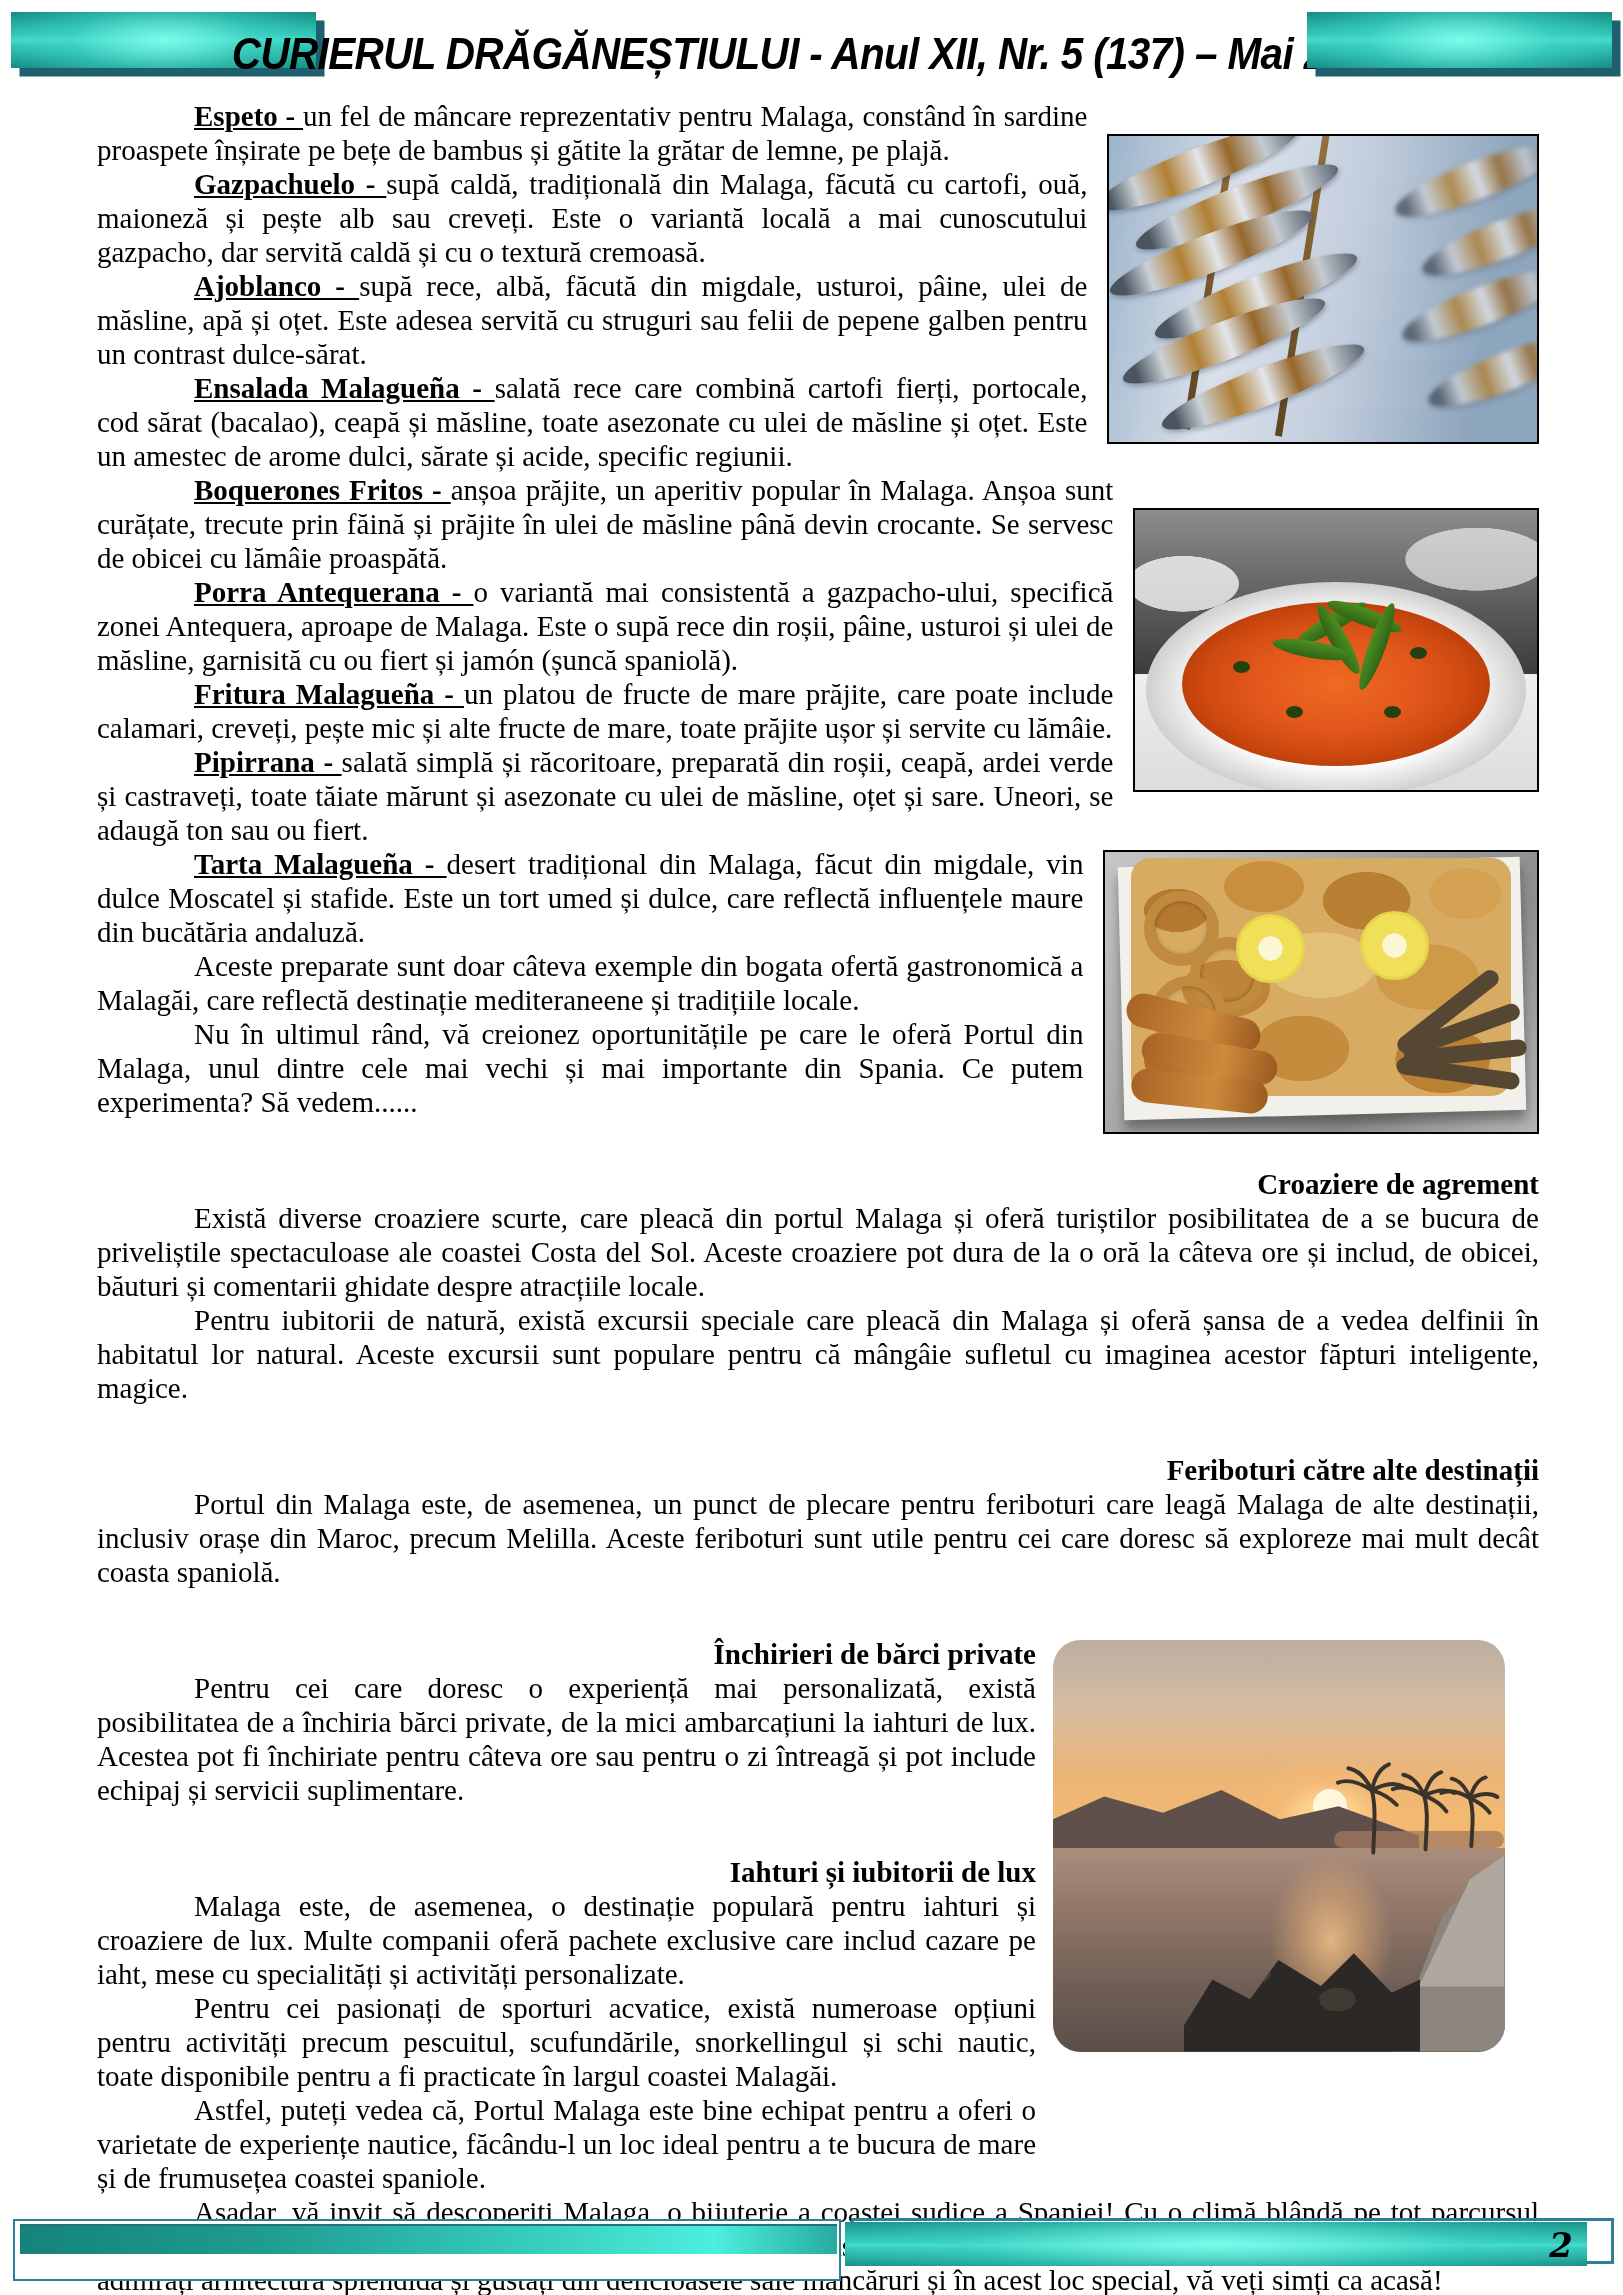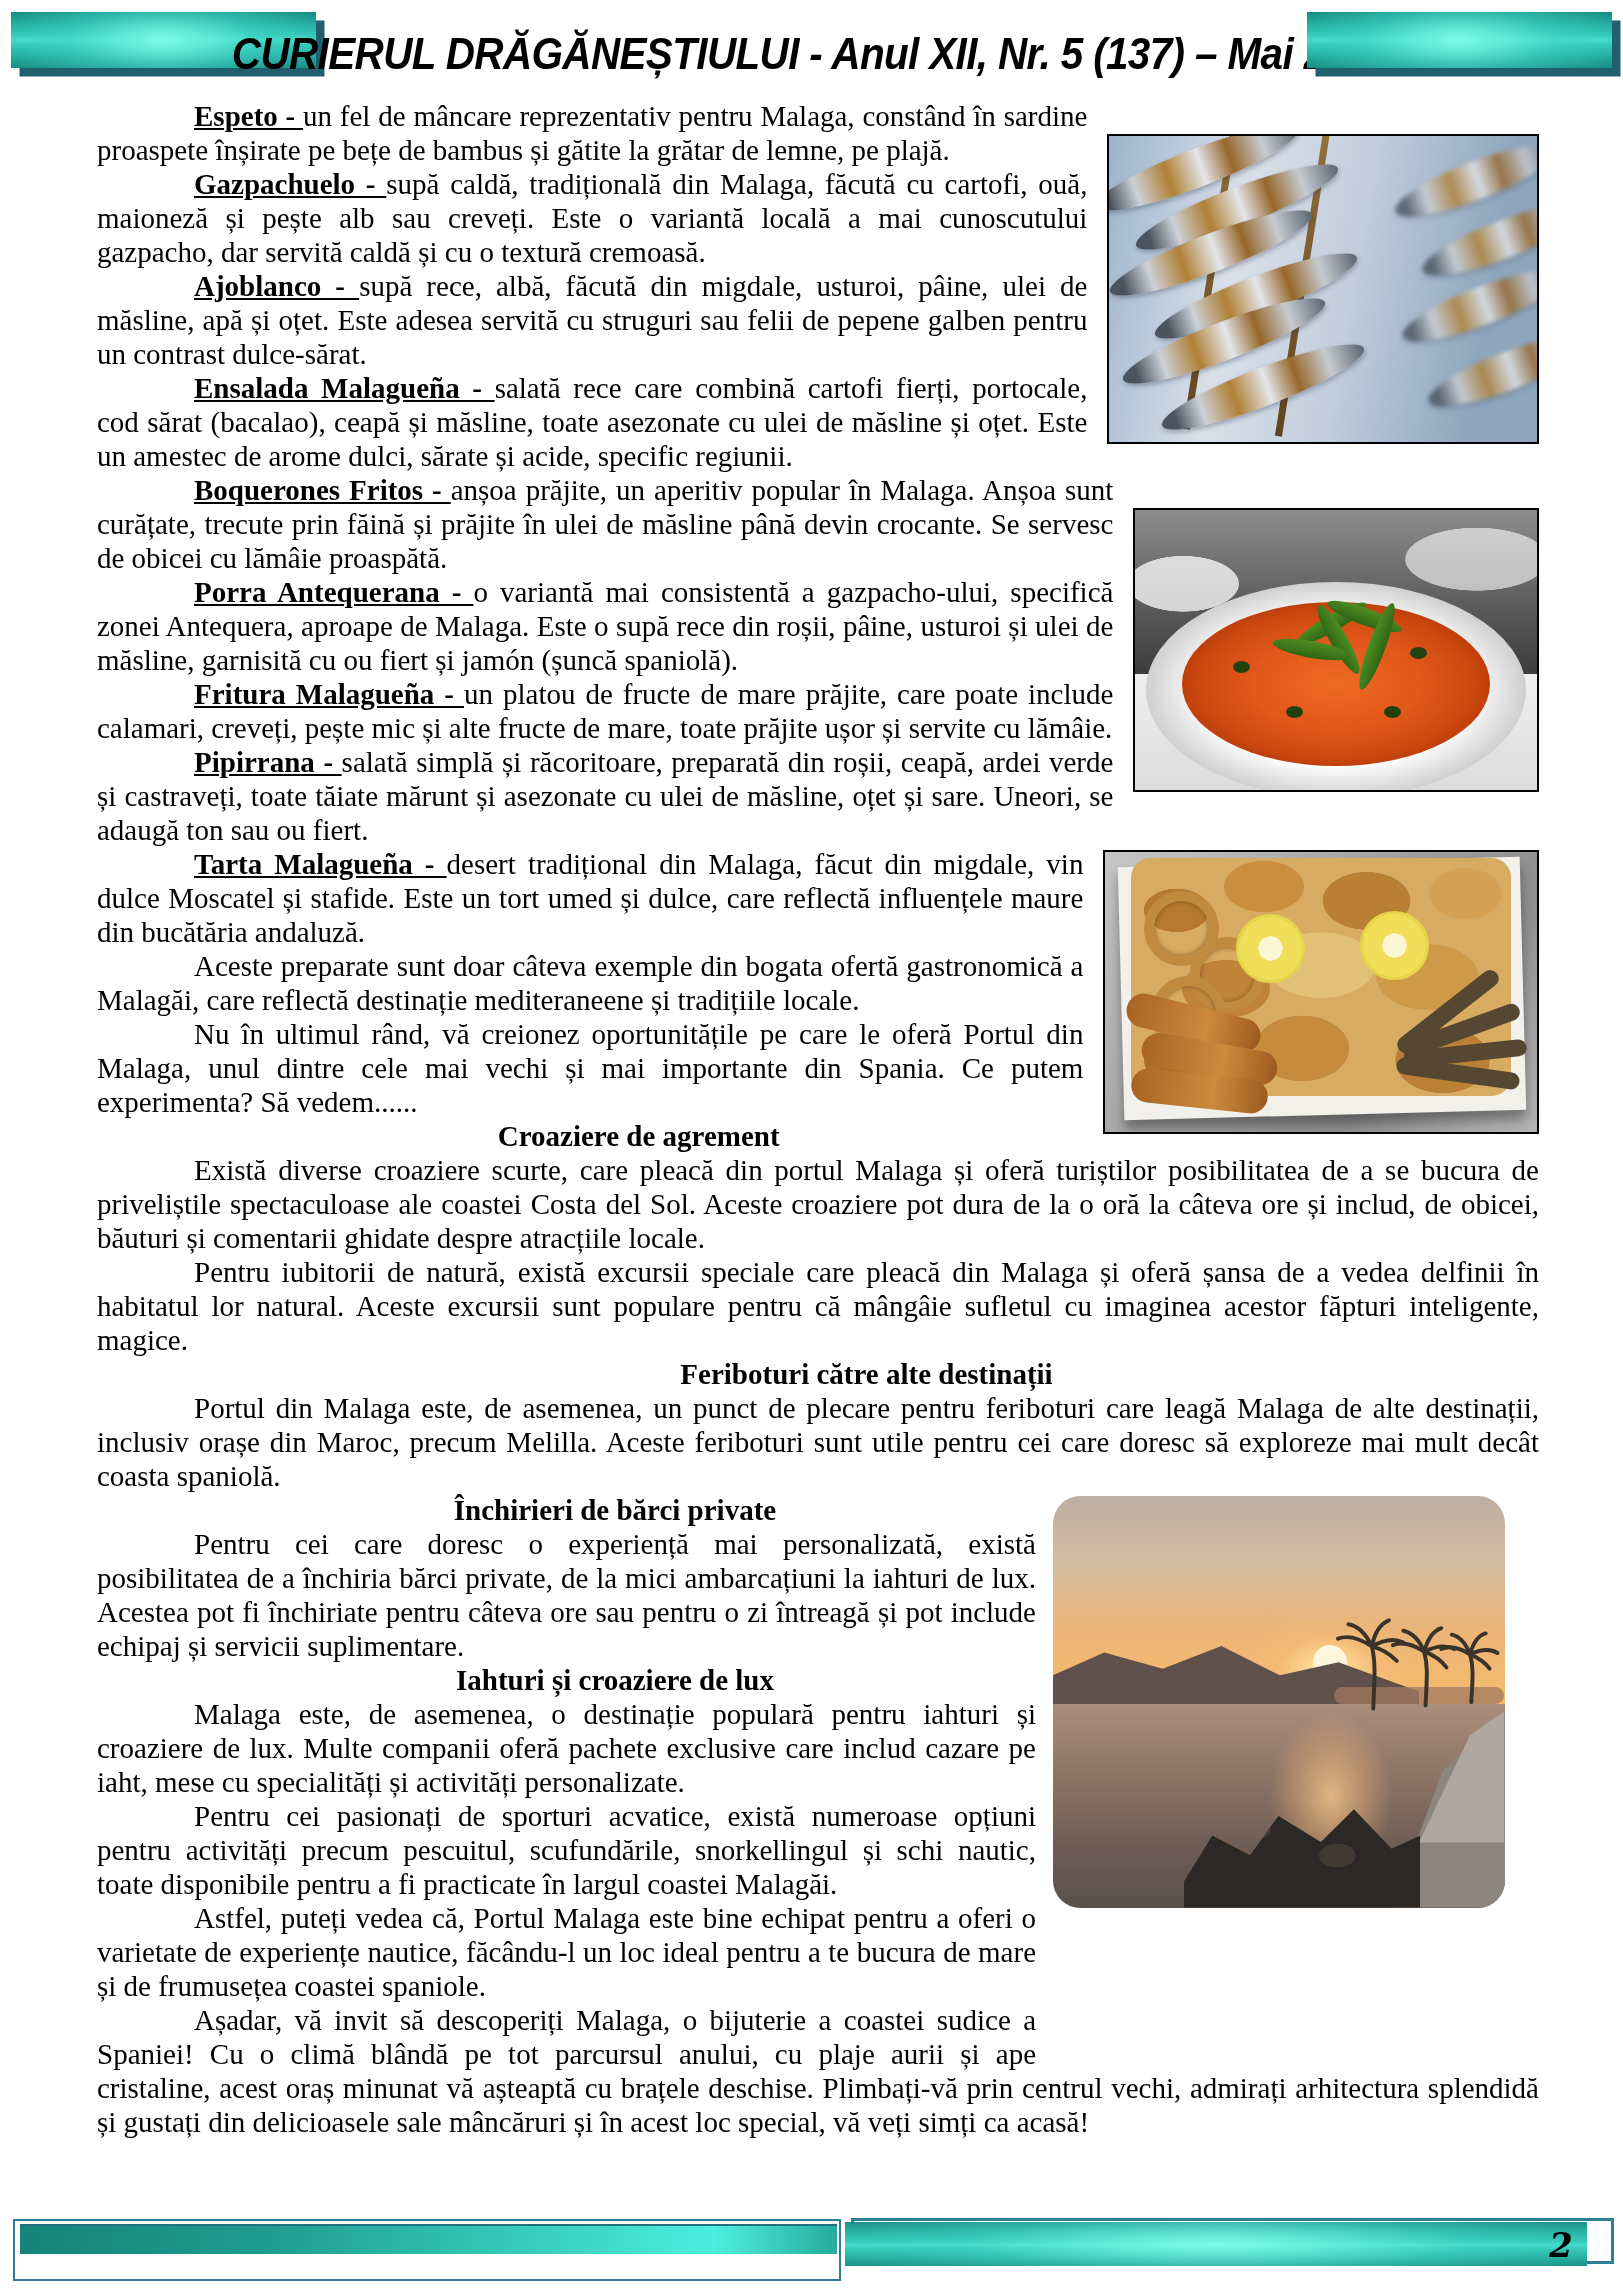--- a/index.html
+++ b/index.html
@@ -15,21 +15,21 @@
   .hdr-left{left:10.5px;}
   .hdr-right{left:1307px;}
   .hdr-title{position:absolute;top:22px;left:0;width:1623px;height:63px;line-height:63px;
     text-align:center;font-size:44px;font-weight:bold;font-style:italic;letter-spacing:-0.7px;
     transform:scaleX(.92);transform-origin:center;}
 
   
   .content{position:absolute;left:97px;top:99px;width:1442px;
     font-size:29px;line-height:34px;text-align:justify;}
   .content p,.content h3{margin:0;padding:0;text-indent:97px;font-size:29px;line-height:34px;font-family:Liberation Serif, serif;}
-  .content h3{font-weight:bold;text-align:center;}
+  .content h3{font-weight:bold;text-align:right;margin-top:48px;}
   .lead{font-weight:bold;text-decoration:underline;}
 
   
   .ph{display:block;float:right;clear:right;position:relative;overflow:hidden;}
   .ph *{position:absolute;}
   .f1{width:428px;height:306px;border:2px solid #000;margin:35px 0 0 19.6px;}
   .f2{width:402px;height:280px;border:2px solid #000;margin:35px 0 0 19.6px;}
   .f3{width:432px;height:280px;border:2px solid #000;margin:2.6px 0 0 19.6px;}
   .f4{width:452px;height:366px;border-radius:27.5px;margin:2.6px 34px 0 17px;}
   .f5{width:452px;height:412px;border-radius:27.5px;margin:2.6px 34px 132px 17px;}
@@ -270,21 +270,21 @@
             <path d="M208 92 q8 -28 24 -32"></path>
               <path d="M208 92 q26 -12 42 -2"></path>
               <path d="M208 92 q20 8 30 22"></path>
           </g>
         </svg>
       </span>
       <span>Închirieri de bărci private</span>
     </h3>
     <p>Pentru cei care doresc o experiență mai personalizată, există posibilitatea de a închiria bărci private, de la mici ambarcațiuni la iahturi de lux. Acestea pot fi închiriate pentru câteva ore sau pentru o zi întreagă și pot include echipaj și servicii suplimentare.</p>
 
-    <h3>Iahturi și croaziere de lux</h3>
+    <h3>Iahturi și iubitorii de lux</h3>
     <p>Malaga este, de asemenea, o destinație populară pentru iahturi și croaziere de lux. Multe companii oferă pachete exclusive care includ cazare pe iaht, mese cu specialități și activități personalizate.</p>
 
     <p>Pentru cei pasionați de sporturi acvatice, există numeroase opțiuni pentru activități precum pescuitul, scufundările, snorkellingul și schi nautic, toate disponibile pentru a fi practicate în largul coastei Malagăi.</p>
 
     <p>Astfel, puteți vedea că, Portul Malaga este bine echipat pentru a oferi o varietate de experiențe nautice, făcându-l un loc ideal pentru a te bucura de mare și de frumusețea coastei spaniole.</p>
     <p>Așadar, vă invit să descoperiți Malaga, o bijuterie a coastei sudice a Spaniei! Cu o climă blândă pe tot parcursul anului, cu plaje aurii și ape cristaline, acest oraș minunat vă așteaptă cu brațele deschise. Plimbați-vă prin centrul vechi, admirați arhitectura splendidă și gustați din delicioasele sale mâncăruri și în acest loc special, vă veți simți ca acasă!</p>
 
   </div>
 
   <div class="ft-lrect"></div>

